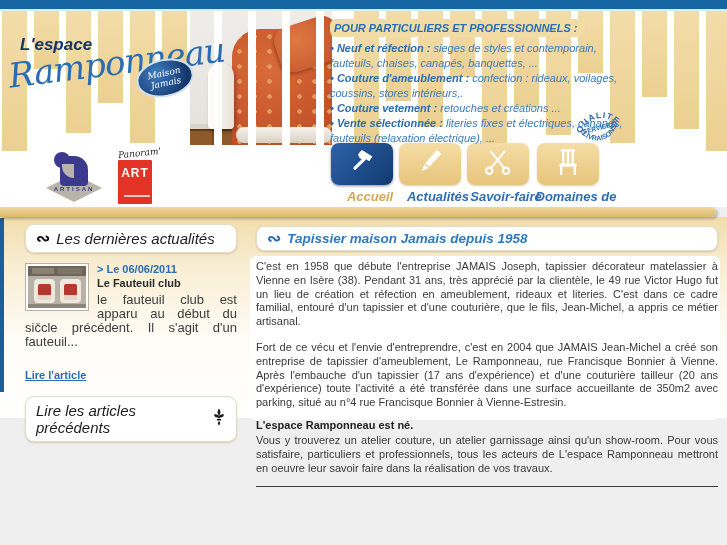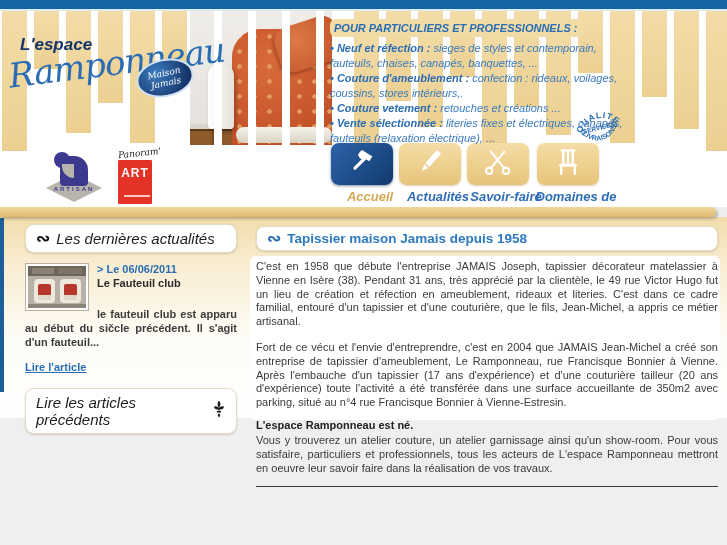--- a/index.html
+++ b/index.html
@@ -75,29 +75,29 @@
 
   
   .sidebar { position:absolute; left:25px; top:224px; width:212px; z-index:5; }
   .side-box { background:#ffffff; border:1px solid #e4dcc8; border-radius:9px; box-shadow:0 1px 2px rgba(120,95,40,.25); padding:5px 10px; display:flex; align-items:center; gap:6px; }
   .side-box .box-text { font-size:15px; font-style:italic; color:#1d1d1d; }
   .swirl { font-weight:bold; font-size:17px; color:#111; line-height:14px; }
   .news { margin-top:10px; overflow:hidden; }
   .news-thumb { float:left; width:64px; height:48px; background:#fff; border:1px solid #b9b2a4; padding:2px; margin-right:8px; margin-bottom:2px; }
   .news-date { font-size:11px; font-weight:bold; color:#2a6db5; }
   .news-title { font-size:11px; font-weight:bold; color:#2b2b2b; margin-top:2px; }
-  .news-excerpt { font-size:11px; color:#3c3c3c; line-height:14px; text-align:justify; margin-top:18px;font-weight:bold; }
-  .news-link { display:inline-block; margin-top:12px; font-size:11px; font-weight:bold; color:#2a6db5; text-decoration:underline; cursor:pointer;text-align:right; }
+  .news-excerpt { font-size:13px; color:#3c3c3c; line-height:14px; text-align:justify; margin-top:4px; }
+  .news-link { display:inline-block; margin-top:20px; font-size:11px; font-weight:bold; color:#2a6db5; text-decoration:underline; cursor:pointer;text-align:right; }
   .archive-box { margin-top:13px; justify-content:space-between; cursor:pointer; }
 
   
   .main-col { position:absolute; left:256px; top:226px; width:462px; z-index:5; }
   .main-title-box { background:#ffffff; border:1px solid #e4dcc8; border-radius:8px; box-shadow:0 1px 2px rgba(120,95,40,.25); padding:4px 10px; display:flex; align-items:center; gap:6px; }
   .main-title-box .swirl { color:#2a6db5; }
-  .main-title-text { font-size:13.5px; font-weight:bold; color:#2e7ac0; }
+  .main-title-text { font-size:13.5px; font-style:italic; font-weight:bold; color:#2e7ac0; }
   .para { margin-top:9px; font-size:11px; color:#3a3a3a; line-height:13.8px; text-align:justify; }
   .para.second { margin-top:12px; }
   .birth { margin-top:9px; font-size:11px; font-weight:bold; color:#222; }
   .para.ongray { margin-top:3px; }
   .bottom-rule { margin-top:11px; border-top:1px solid #3a3a3a; height:0; }
 </style>
 </head>
 <body>
 
 <div id="page">

